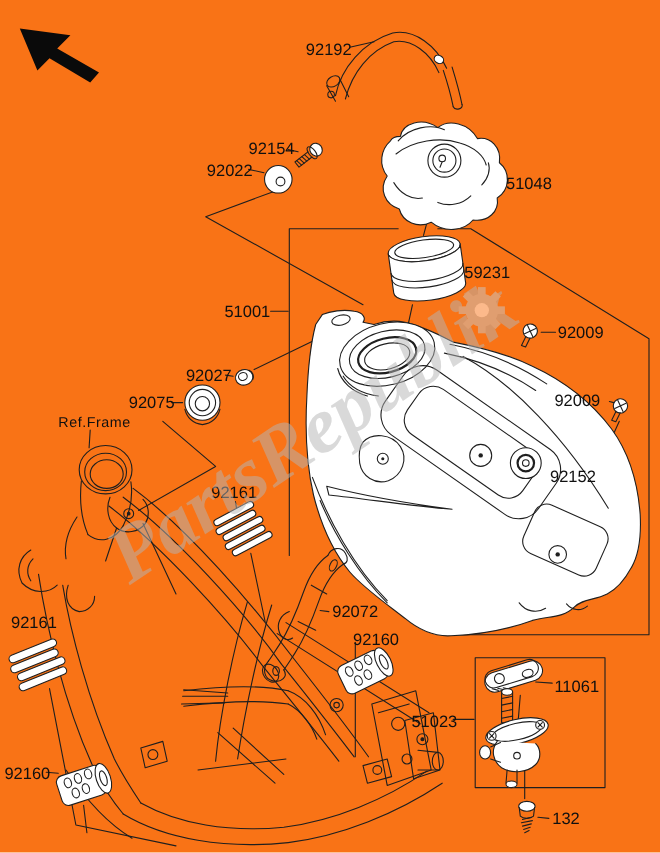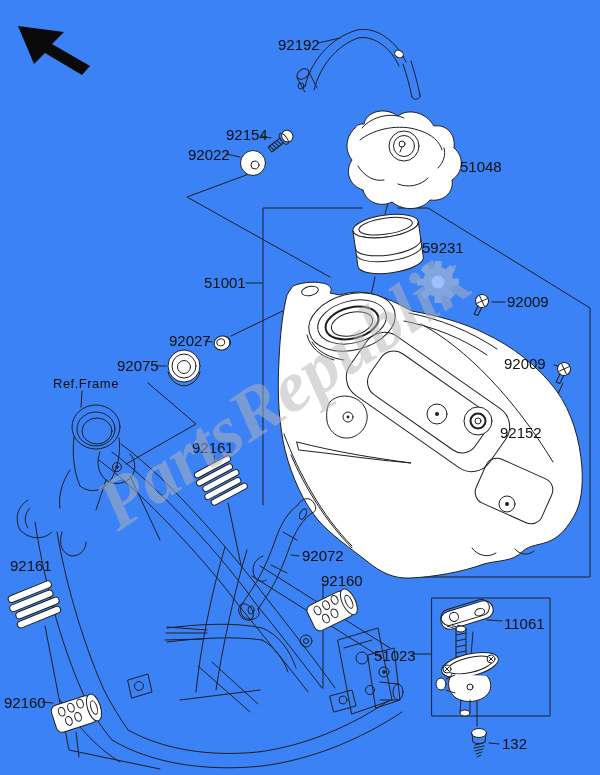--- a/index.html
+++ b/index.html
@@ -1,16 +1,16 @@
 <!DOCTYPE html>
 <html><head>
 <meta charset="utf-8">
 <style>
   html,body{margin:0;padding:0;background:#ffffff;width:600px;height:775px;overflow:hidden;}
-  #stage{position:relative;width:600px;height:775px;background:#3b82f6;}
+  #stage{position:relative;width:600px;height:775px;background:#f97316;}
   svg{display:block;}
   .ln{stroke:#1f1f1f;stroke-width:1;fill:none;stroke-linecap:round;stroke-linejoin:round;}
   .lnw{stroke:#1f1f1f;stroke-width:1;fill:#ffffff;stroke-linecap:round;stroke-linejoin:round;}
   .thick{stroke-width:2;}
   .lbl{font-family:"Liberation Sans",sans-serif;font-size:15px;fill:#101010;}
   .lblsm{font-family:"Liberation Sans",sans-serif;font-size:13px;fill:#101010;letter-spacing:0.5px;}
   .wm-text{font-family:"Liberation Serif",serif;font-weight:bold;font-style:italic;fill:#b5b5b5;}
 </style>
 </head>
 <body>

